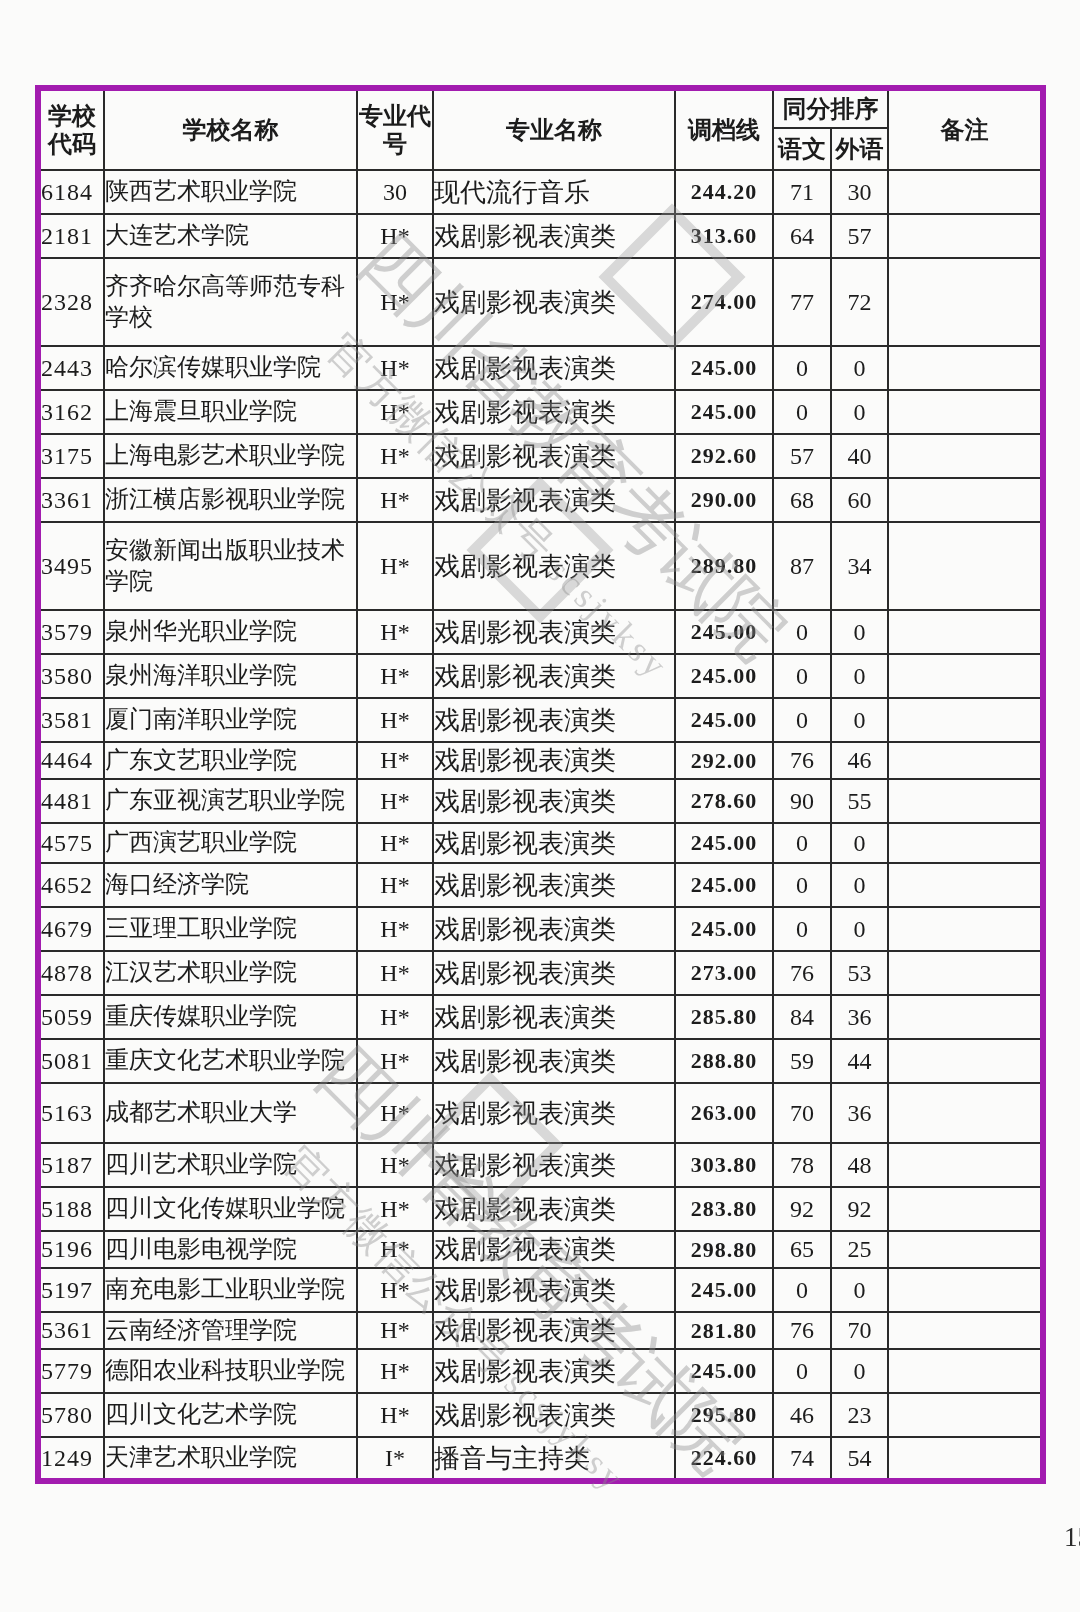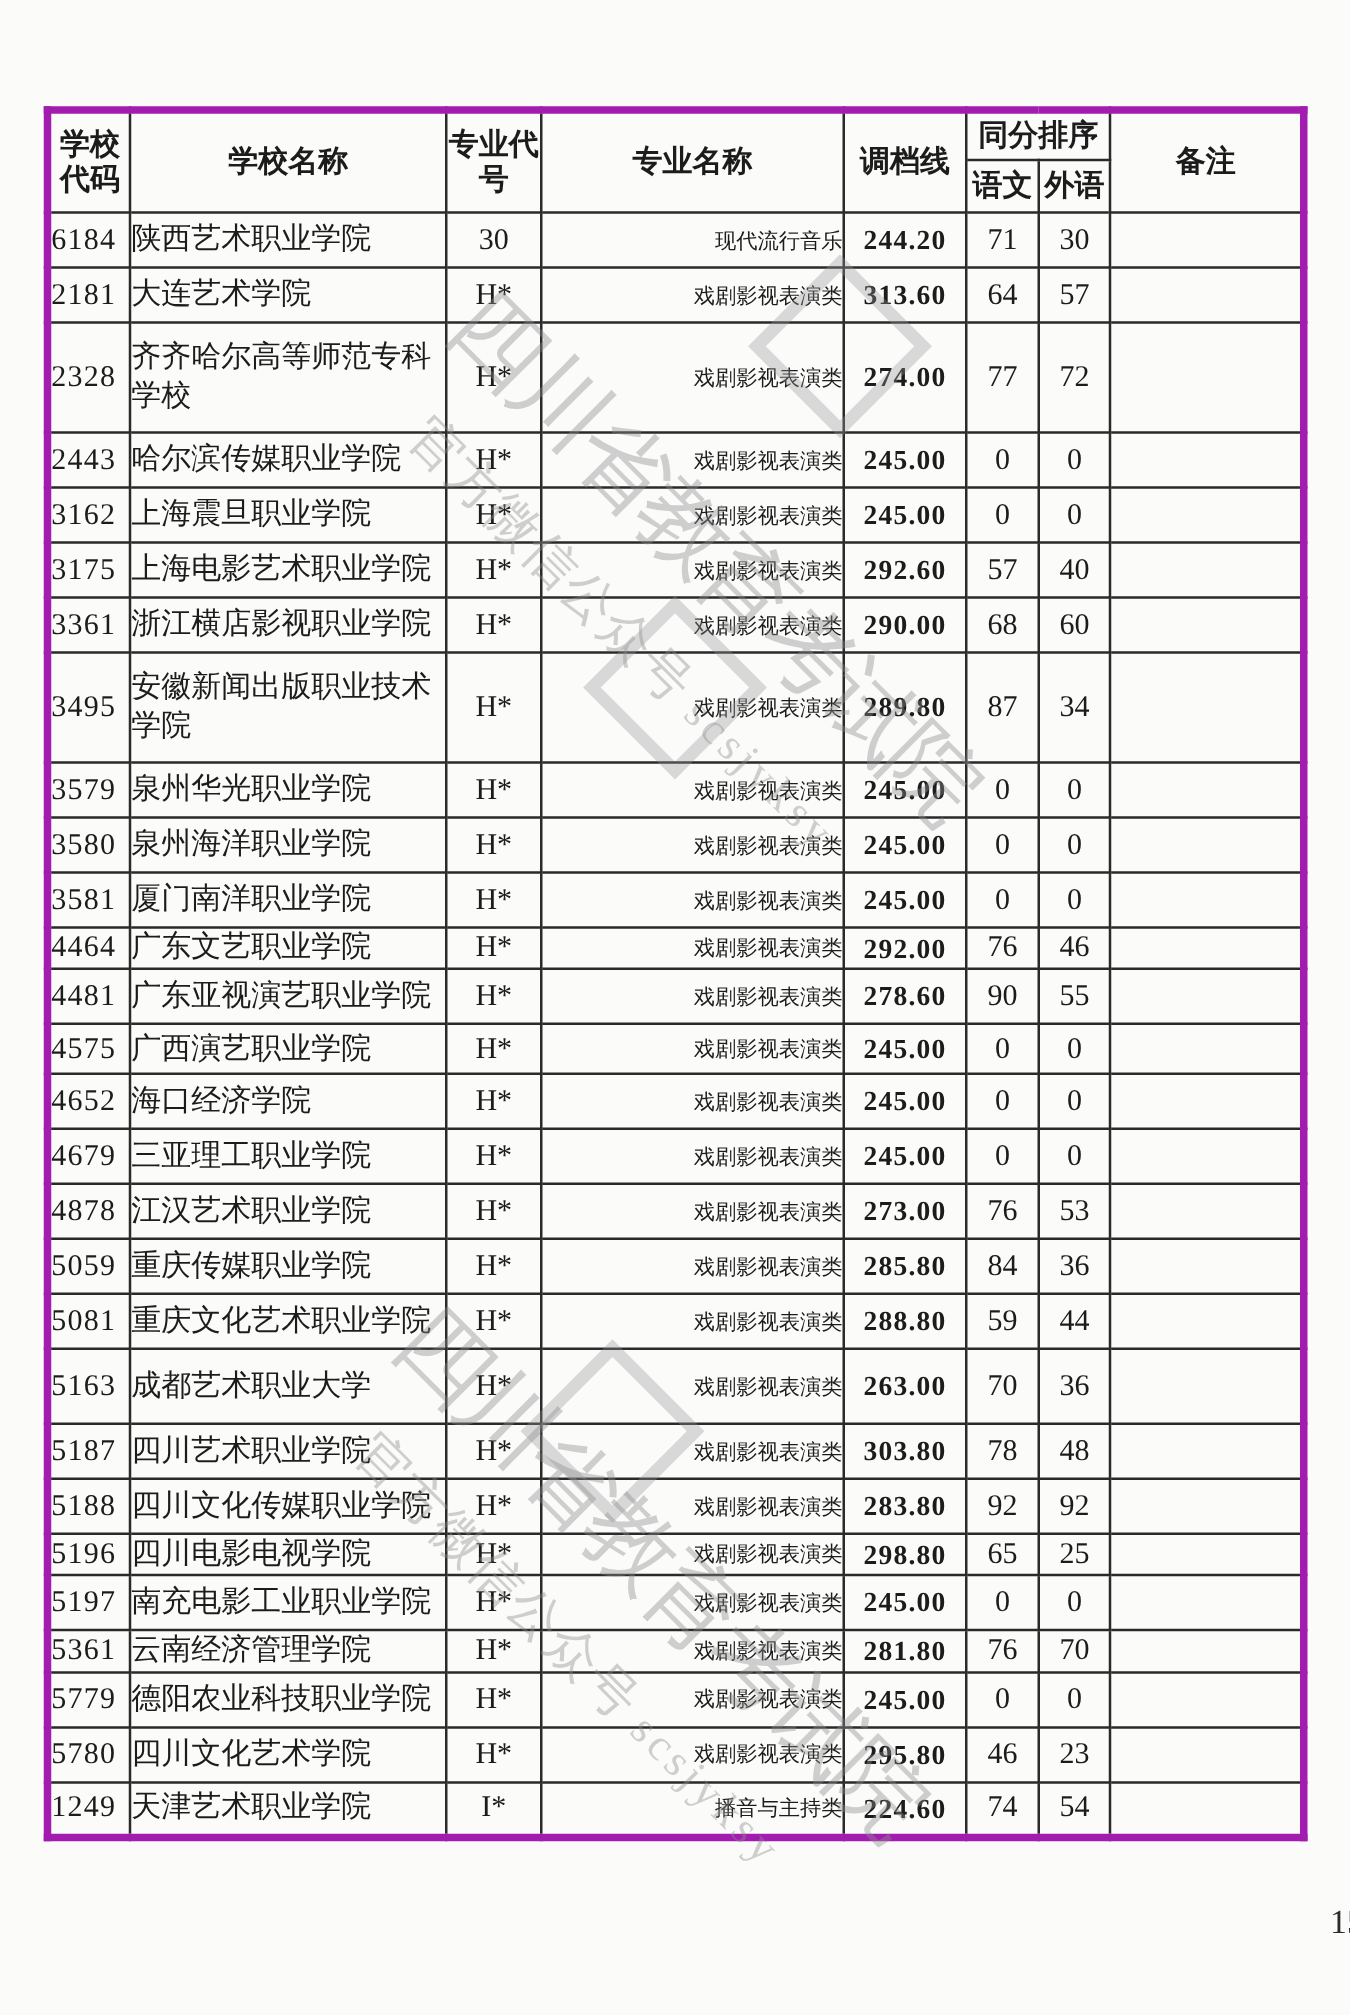--- a/index.html
+++ b/index.html
@@ -32,21 +32,21 @@
     font-weight:bold;
     font-size:24px;
     text-align:center;
     line-height:1.18;
   }
   tr.hdr-top{height:40px;}
   tr.hdr-sub{height:42px;}
   td.c-code{font-size:24px;text-align:left;padding-left:8px;letter-spacing:1px;}
   td.c-name{font-size:24px;text-align:left;padding-left:5px;line-height:1.3;}
   td.c-mcode{font-size:24px;text-align:center;}
-  td.c-mname{font-size:17px;text-align:right;padding-left:7px;}
+  td.c-mname{font-size:26px;text-align:left;padding-left:7px;}
   td.c-line{font-size:22px;font-weight:bold;text-align:center;letter-spacing:1px;}
   td.c-rank{font-size:24px;text-align:center;}
   td.c-remark{font-size:24px;}
   
   .pageno{
     position:absolute;left:1064px;top:1522px;
     font-size:27px;color:#2a2a2a;
   }
   
   .wm{position:absolute;inset:0;pointer-events:none;z-index:5;}

